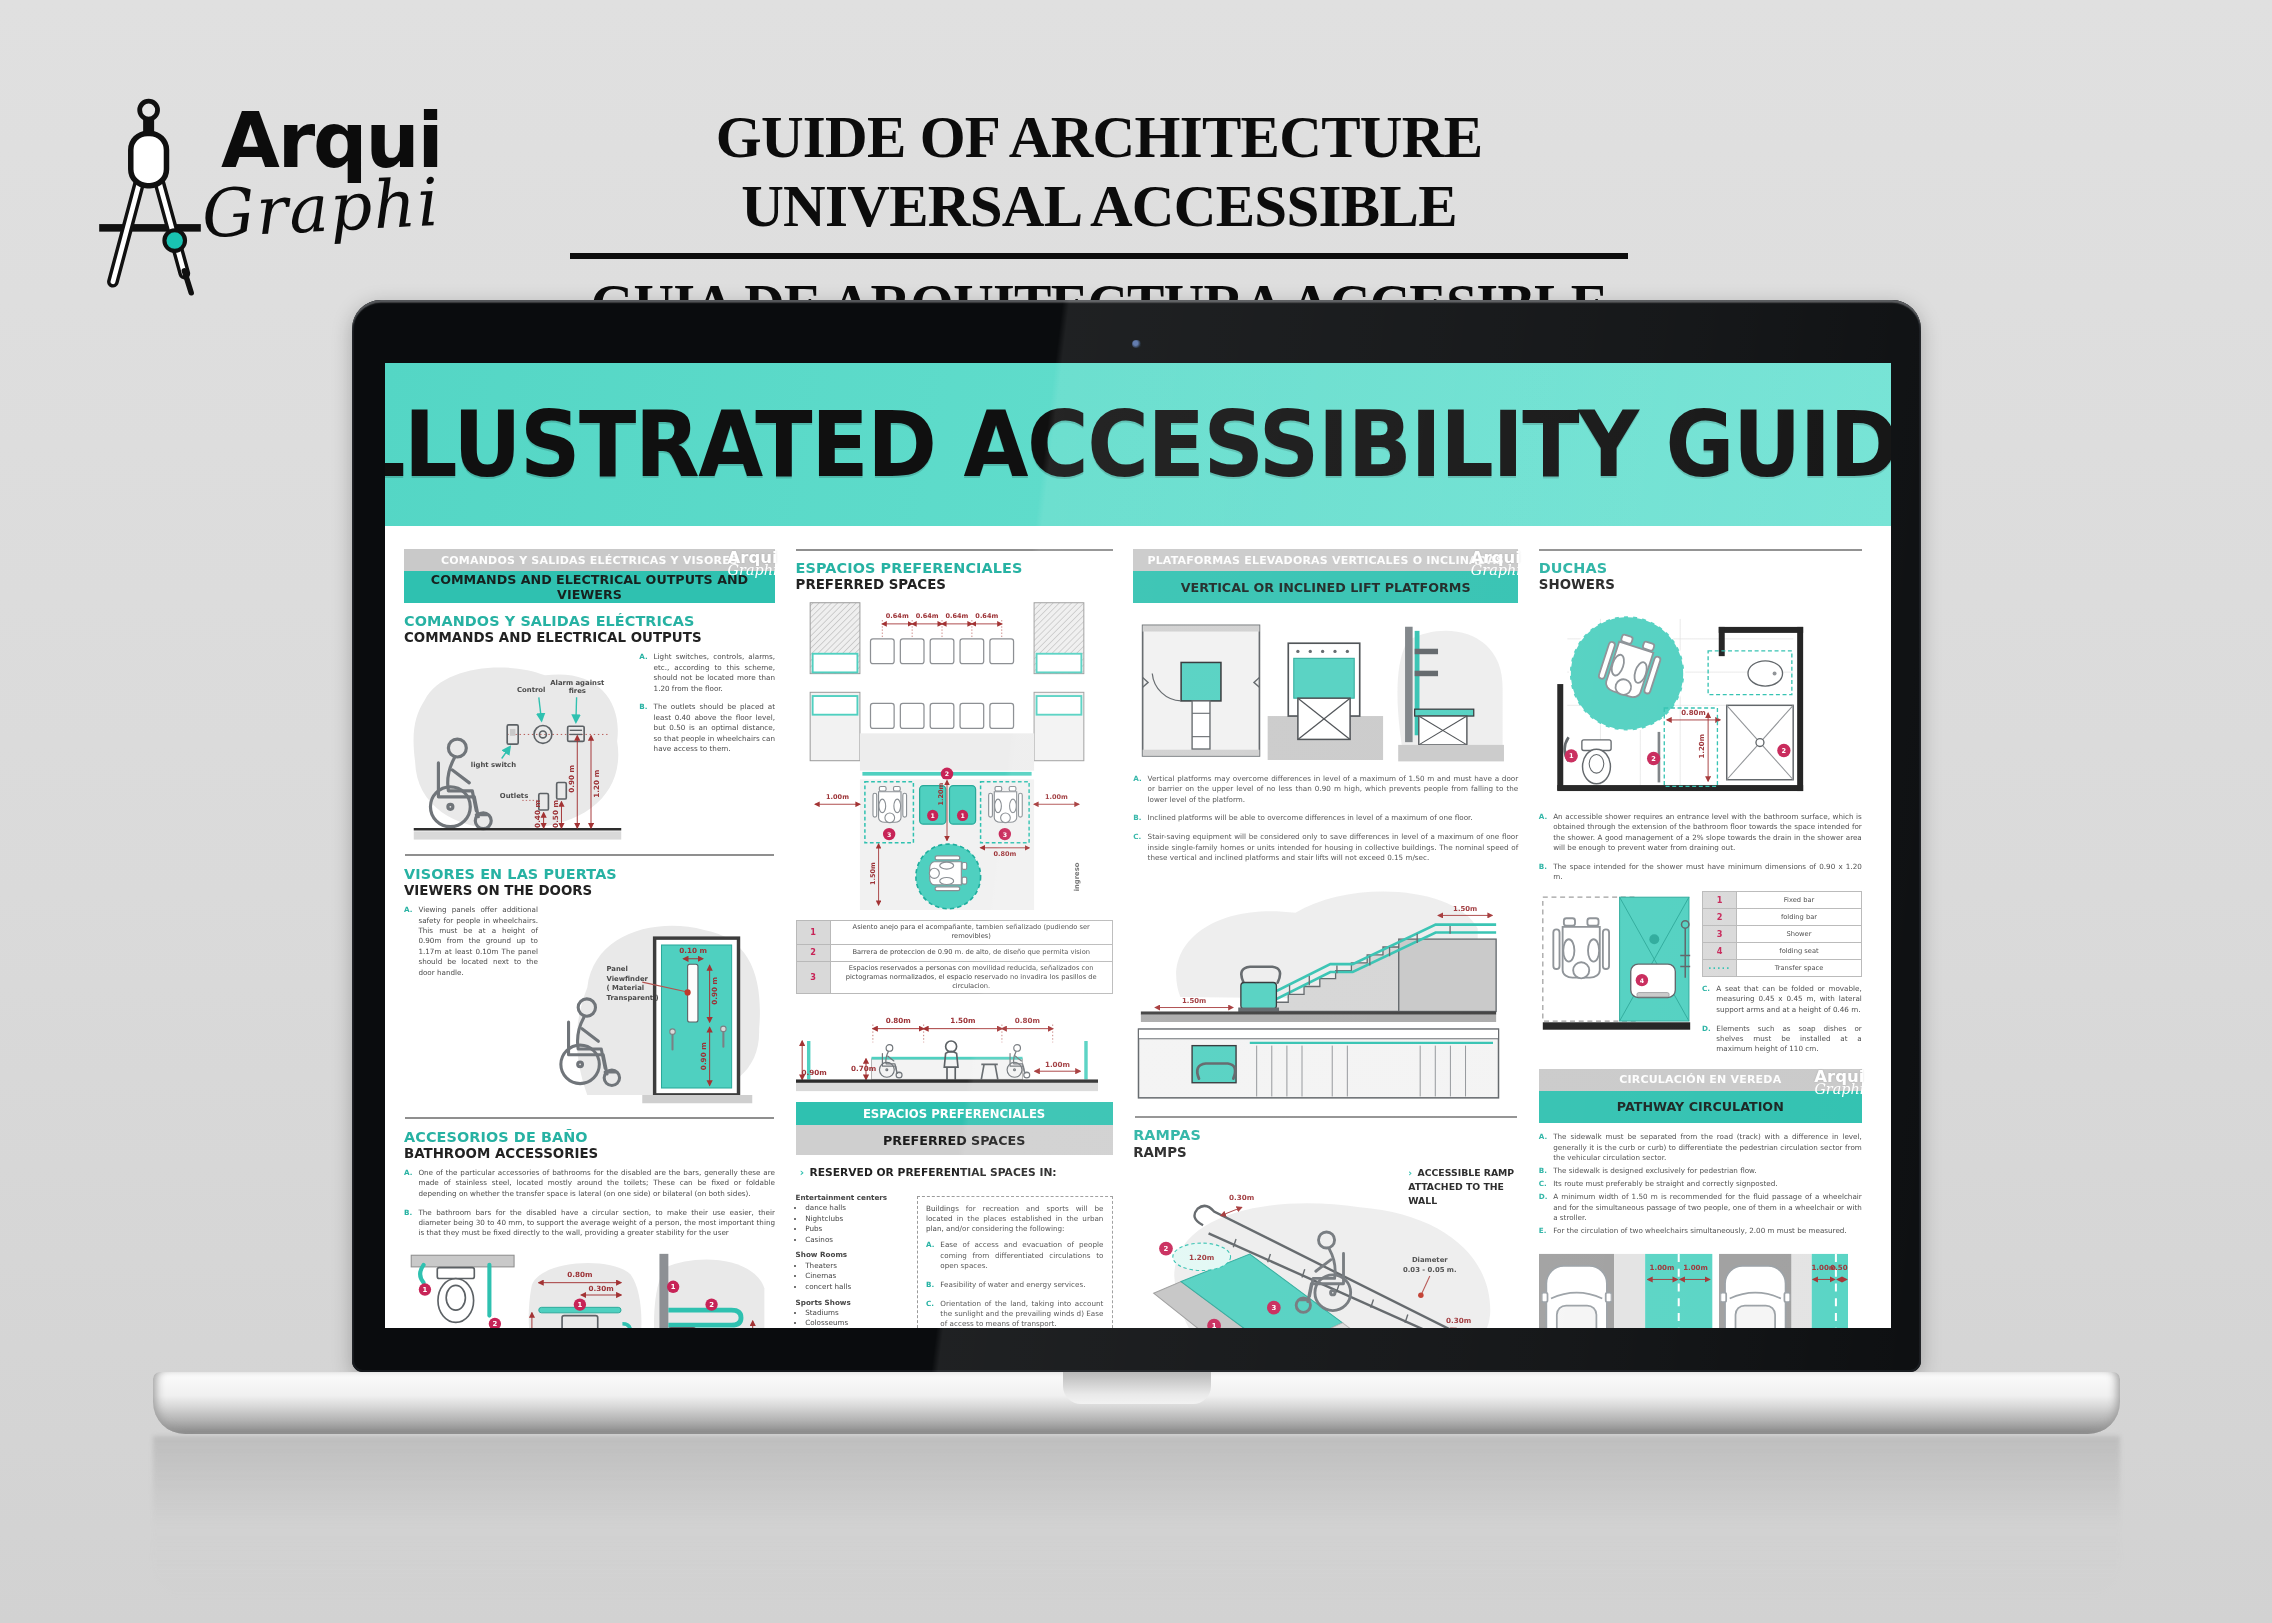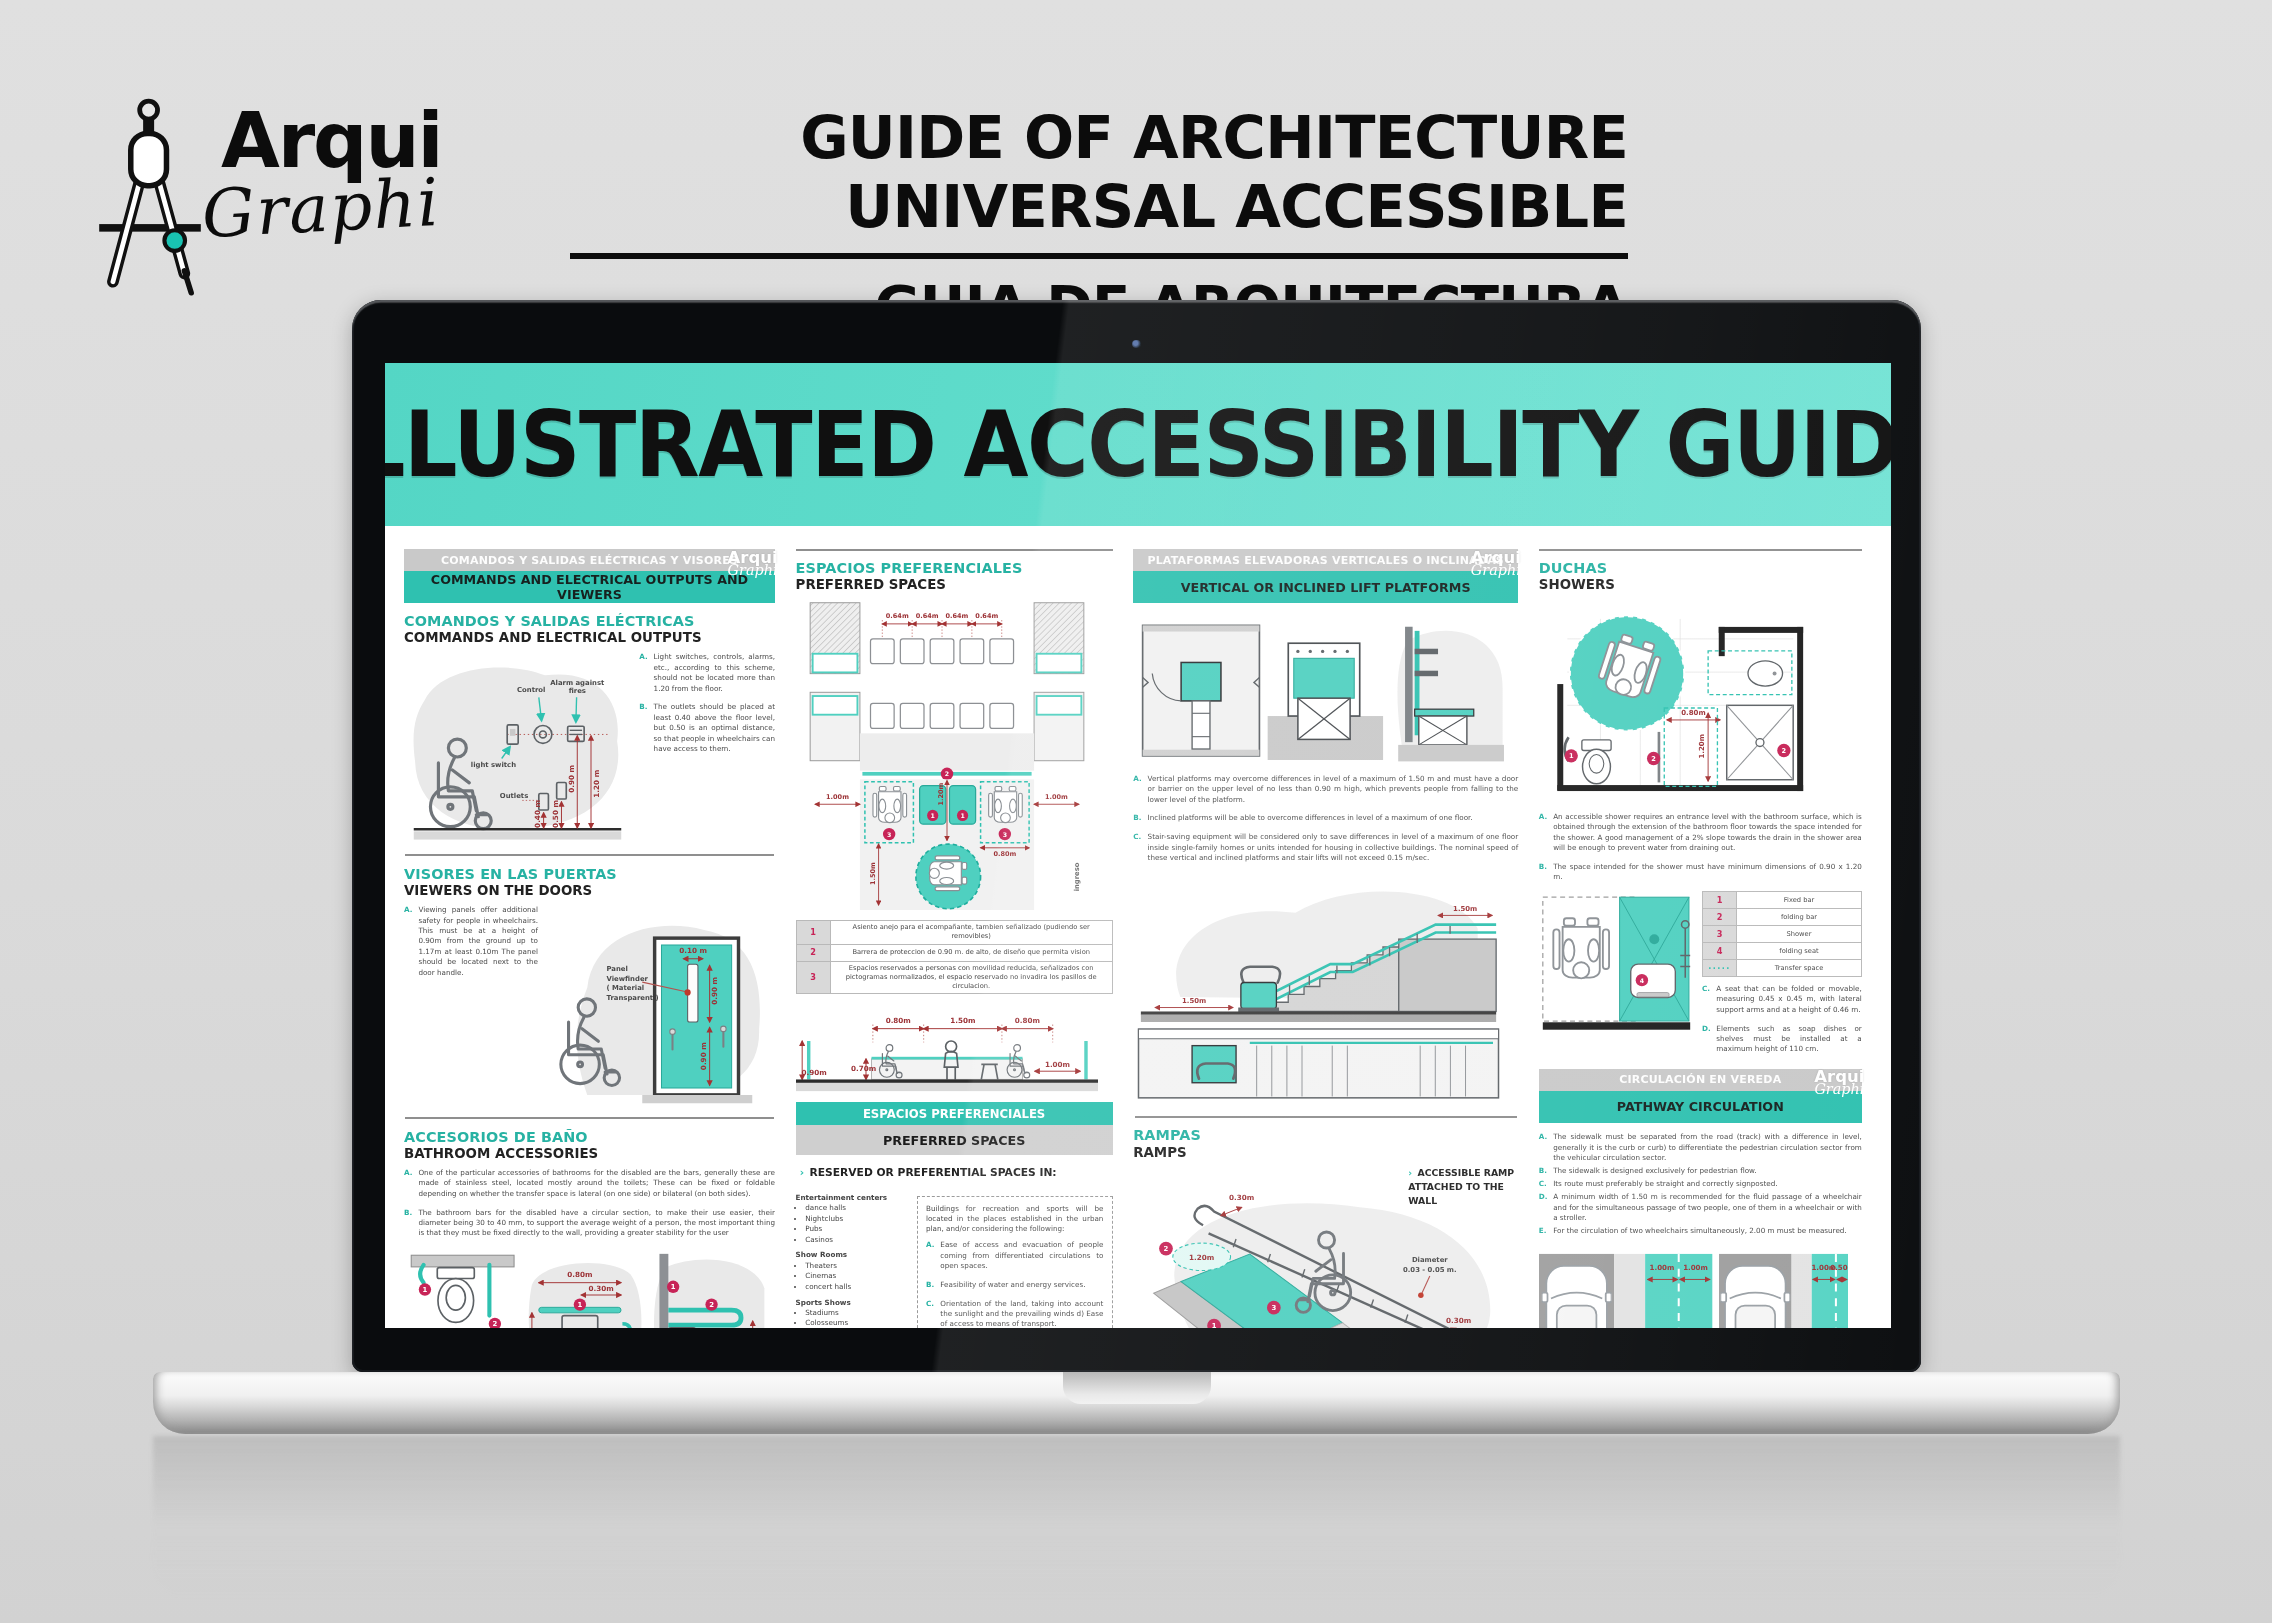--- a/index.html
+++ b/index.html
@@ -5,21 +5,21 @@
   html,body{margin:0;padding:0;}
   body{width:2273px;height:1623px;position:relative;overflow:hidden;
        font-family:"DejaVu Sans",sans-serif;
        background:linear-gradient(180deg,#e0e0e0 0%,#dadada 55%,#d2d2d2 100%);}
   
   .logo{position:absolute;left:88px;top:95px;width:124px;height:206px;}
   .brand{position:absolute;left:221px;top:103px;width:289px;}
   .brand-top{font-size:76px;font-weight:800;color:#0c0c0c;letter-spacing:-2.1px;line-height:1;}
   .brand-bottom{font-family:"DejaVu Serif",serif;font-style:italic;font-size:66px;color:#0c0c0c;
                 line-height:.9;margin-left:-19px;letter-spacing:1.4px;transform:rotate(-3deg);display:inline-block;}
-  .titles{position:absolute;left:570px;top:103px;width:1058px;text-align:right;color:#0c0c0c;}
+  .titles{position:absolute;left:570px;top:103px;width:1058px;text-align:center;color:#0c0c0c;font-family:Liberation Serif, serif;}
   .title1{font-size:59px;font-weight:800;letter-spacing:-0.7px;display:inline-block;
           border-bottom:6.9px solid #0c0c0c;padding-bottom:12.4px;}
   .title2{font-size:56px;font-weight:800;letter-spacing:-0.7px;margin-top:13.7px;}
   
   .screen{position:absolute;left:352px;top:300px;width:1569px;height:1072px;background:#0a0c0e;
           border-radius:29px 29px 11px 11px;box-shadow:inset 0 2.7px 1.4px rgba(255,255,255,.28),inset 0 0 0 2.1px #16191d,0 5.5px 20.6px rgba(0,0,0,.25);}
   .webcam{position:absolute;left:50%;top:40px;width:8.2px;height:8.2px;margin-left:-4.1px;border-radius:50%;
           background:radial-gradient(circle at 40% 40%,#5571a8 0 30%,#101820 70%);}
   .display{position:absolute;left:33px;top:63px;width:1506px;height:965px;background:#fff;overflow:hidden;}
   .glare{position:absolute;inset:0;border-radius:29px 29px 11px 11px;pointer-events:none;

